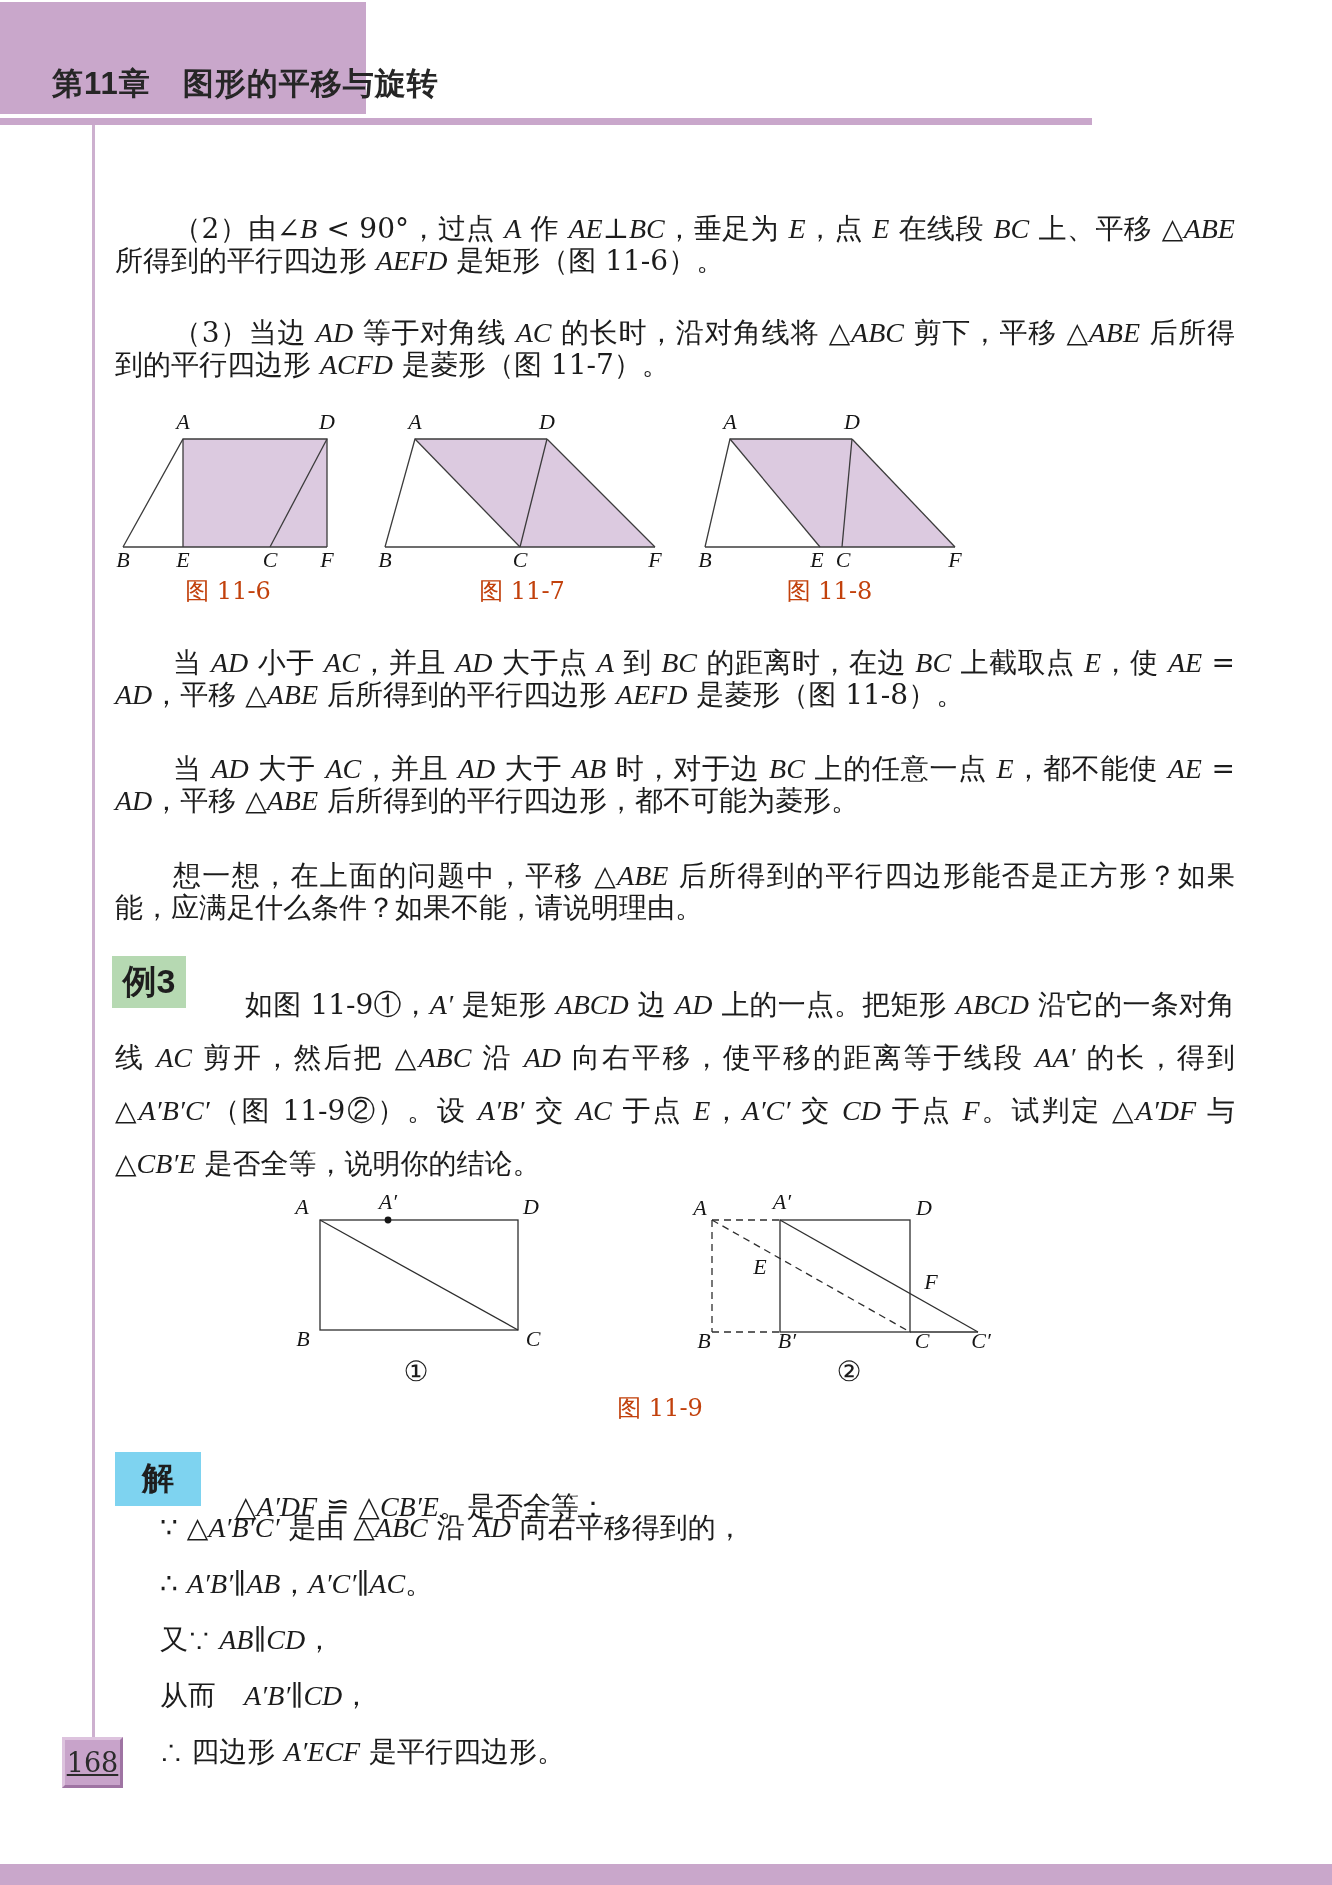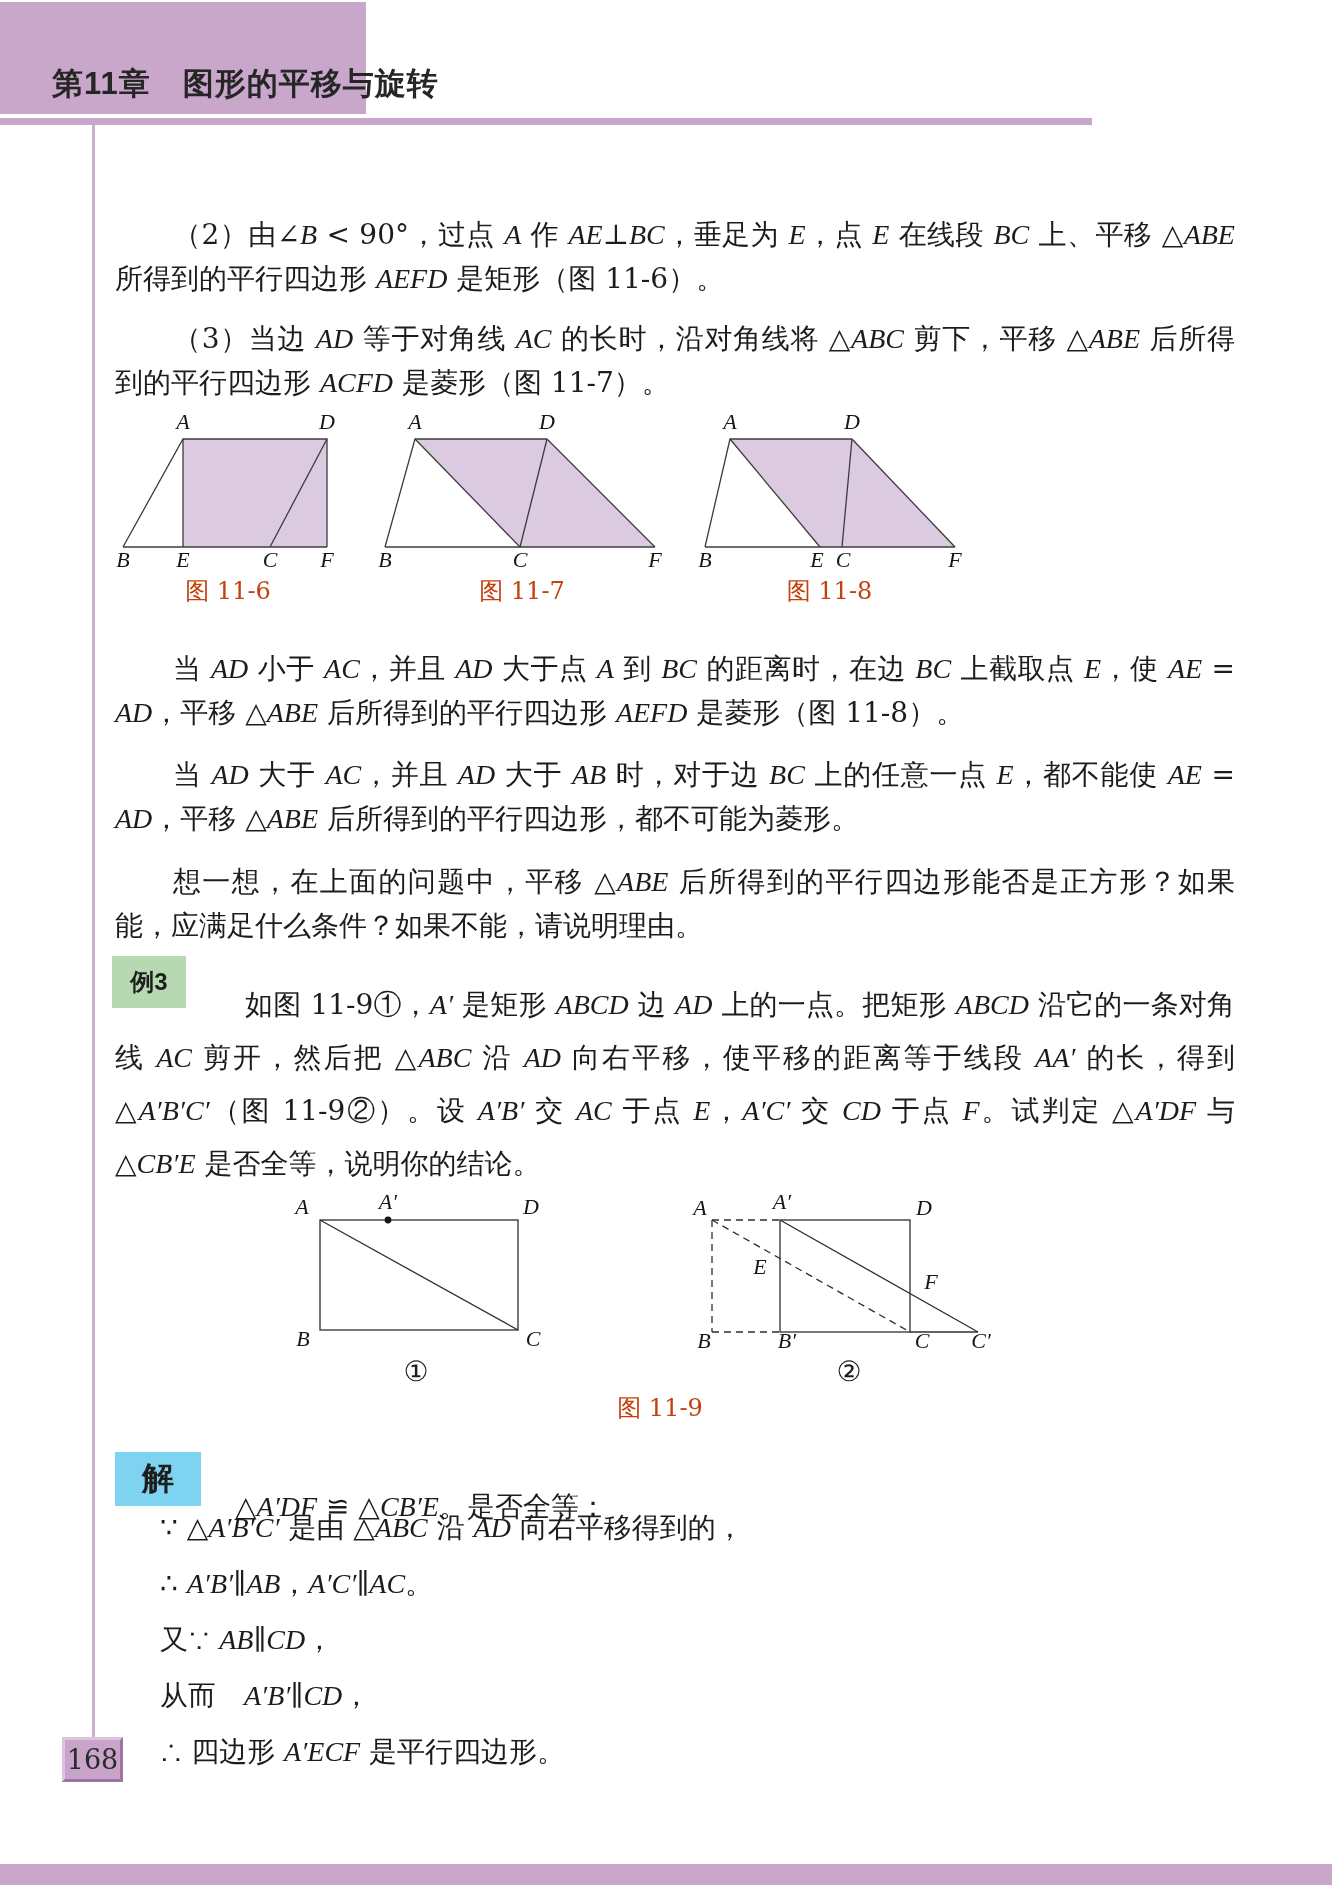--- a/index.html
+++ b/index.html
@@ -10,43 +10,43 @@
   .band{position:absolute;left:0;top:2px;width:366px;height:112px;background:var(--band,#c9a7cb);}
   .band-rule{position:absolute;left:0;top:118px;width:1092px;height:7px;background:var(--band,#c9a7cb);}
   .chapter-title{
     position:absolute;left:52px;bottom:9px;
     font-family:"Liberation Sans","DejaVu Sans",sans-serif;font-weight:bold;
     font-size:31px;color:#262626;letter-spacing:1px;white-space:nowrap;
   }
   .margin-line{position:absolute;left:92px;top:125px;width:3px;height:1612px;background:#cdb0cf;}
   .para{
     position:absolute;left:115px;width:1120px;
-    font-size:28px;line-height:44px;text-align:justify;
+    font-size:28px;line-height:32px;text-align:justify;
   }
   .indent{text-indent:58px;}
   .m{font-style:italic;font-family:"Liberation Serif","DejaVu Serif",serif;}
   .fig-block{position:absolute;}
   .fig-caption{position:absolute;font-size:24px;text-align:center;color:#c2410c;}
   .sub-tag{position:absolute;font-size:28px;text-align:center;color:#1c1c1c;}
   svg text{
     font-family:"Liberation Serif","DejaVu Serif",serif;
     font-style:italic;font-size:22px;fill:#161616;text-anchor:middle;
   }
   .badge{
     position:absolute;display:flex;align-items:center;justify-content:center;
     font-family:"Liberation Sans","DejaVu Sans",sans-serif;font-weight:bold;color:#1e1e1e;
   }
-  .badge-example{left:112px;top:956px;width:74px;height:52px;background:var(--example_badge,#b6d9b2);font-size:24px;}
+  .badge-example{left:112px;top:956px;width:74px;height:52px;background:var(--example_badge,#b6d9b2);font-size:34px;}
   .badge-solution{left:115px;top:1452px;width:86px;height:54px;background:var(--solution_badge,#7ed3f0);font-size:32px;}
   .sol-step{position:absolute;left:160px;width:1000px;font-size:28px;line-height:56px;}
   .page-badge{
-    position:absolute;left:62px;top:1737px;width:61px;height:45px;background:#c8a3ca;
+    position:absolute;left:62px;top:1737px;width:61px;height:51px;background:#c8a3ca;
     border-top:3px solid #ddc3de;border-left:3px solid #ddc3de;
     border-right:3px solid #9f74a3;border-bottom:3px solid #9f74a3;box-sizing:border-box;
-    display:flex;align-items:center;justify-content:center;font-size:27px;color:#2b2b2b;
+    display:flex;align-items:center;justify-content:center;font-size:27px;color:#2b2b2b;text-decoration:underline;
   }
   .bottom-strip{position:absolute;left:0;top:1864px;width:1332px;height:21px;background:var(--band,#c9a7cb);}
 </style>
 </head>
 <body>
 
 <div>
 
   <div class="band-rule"></div>
   <div class="band">

